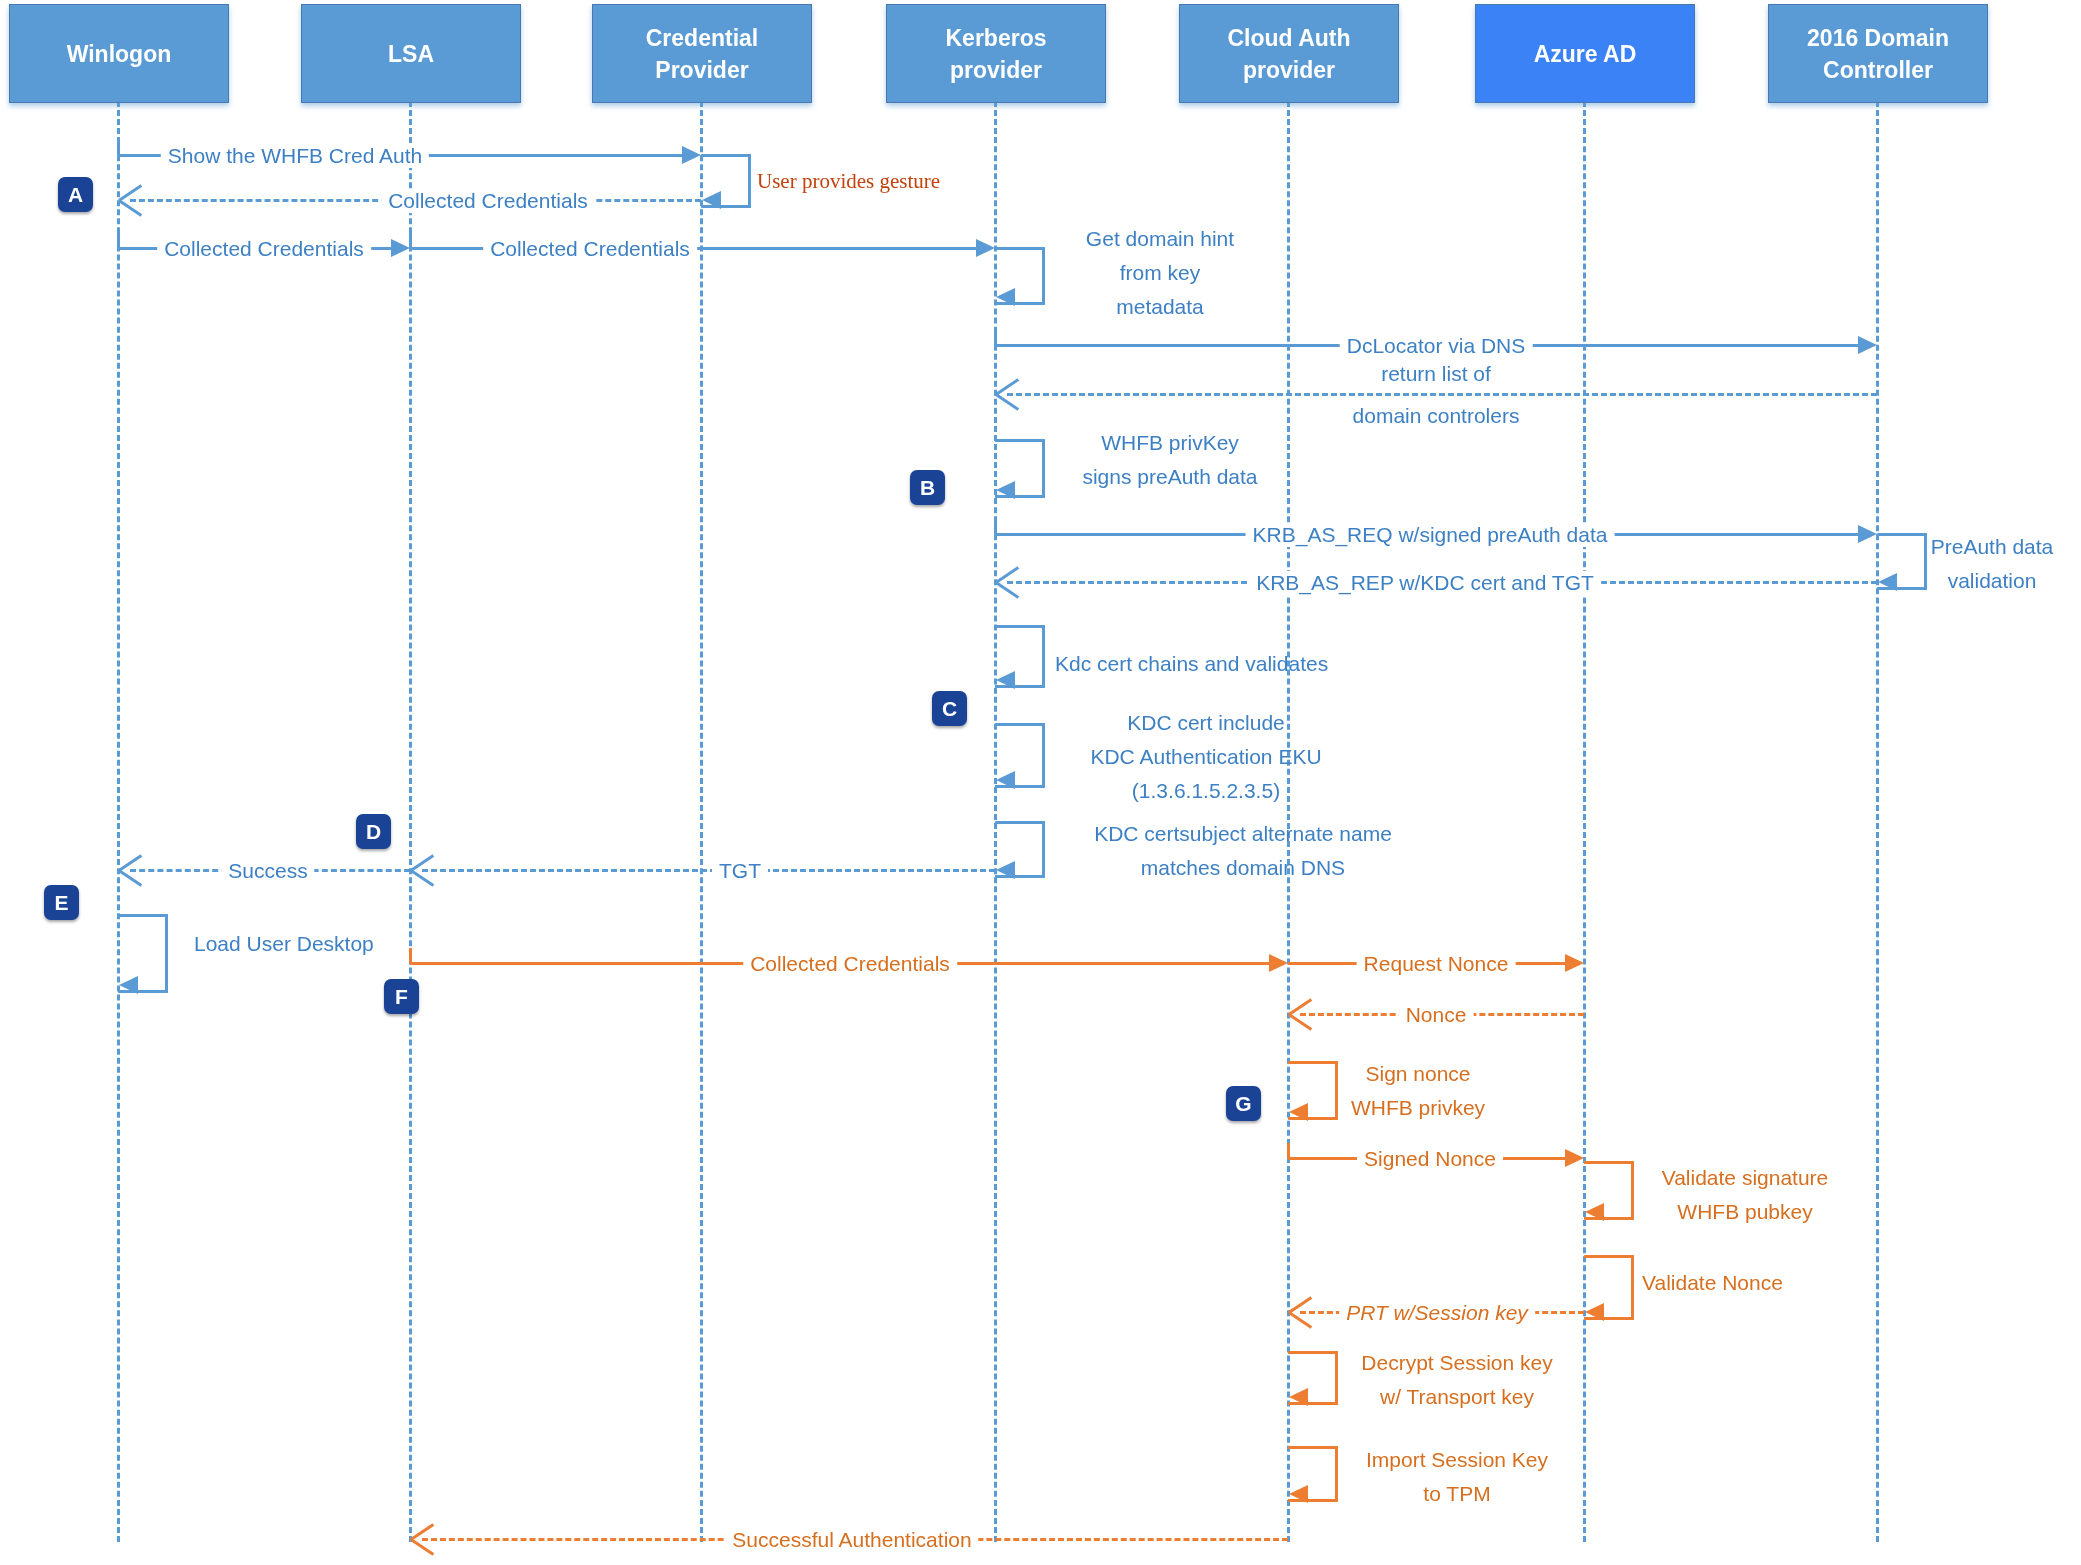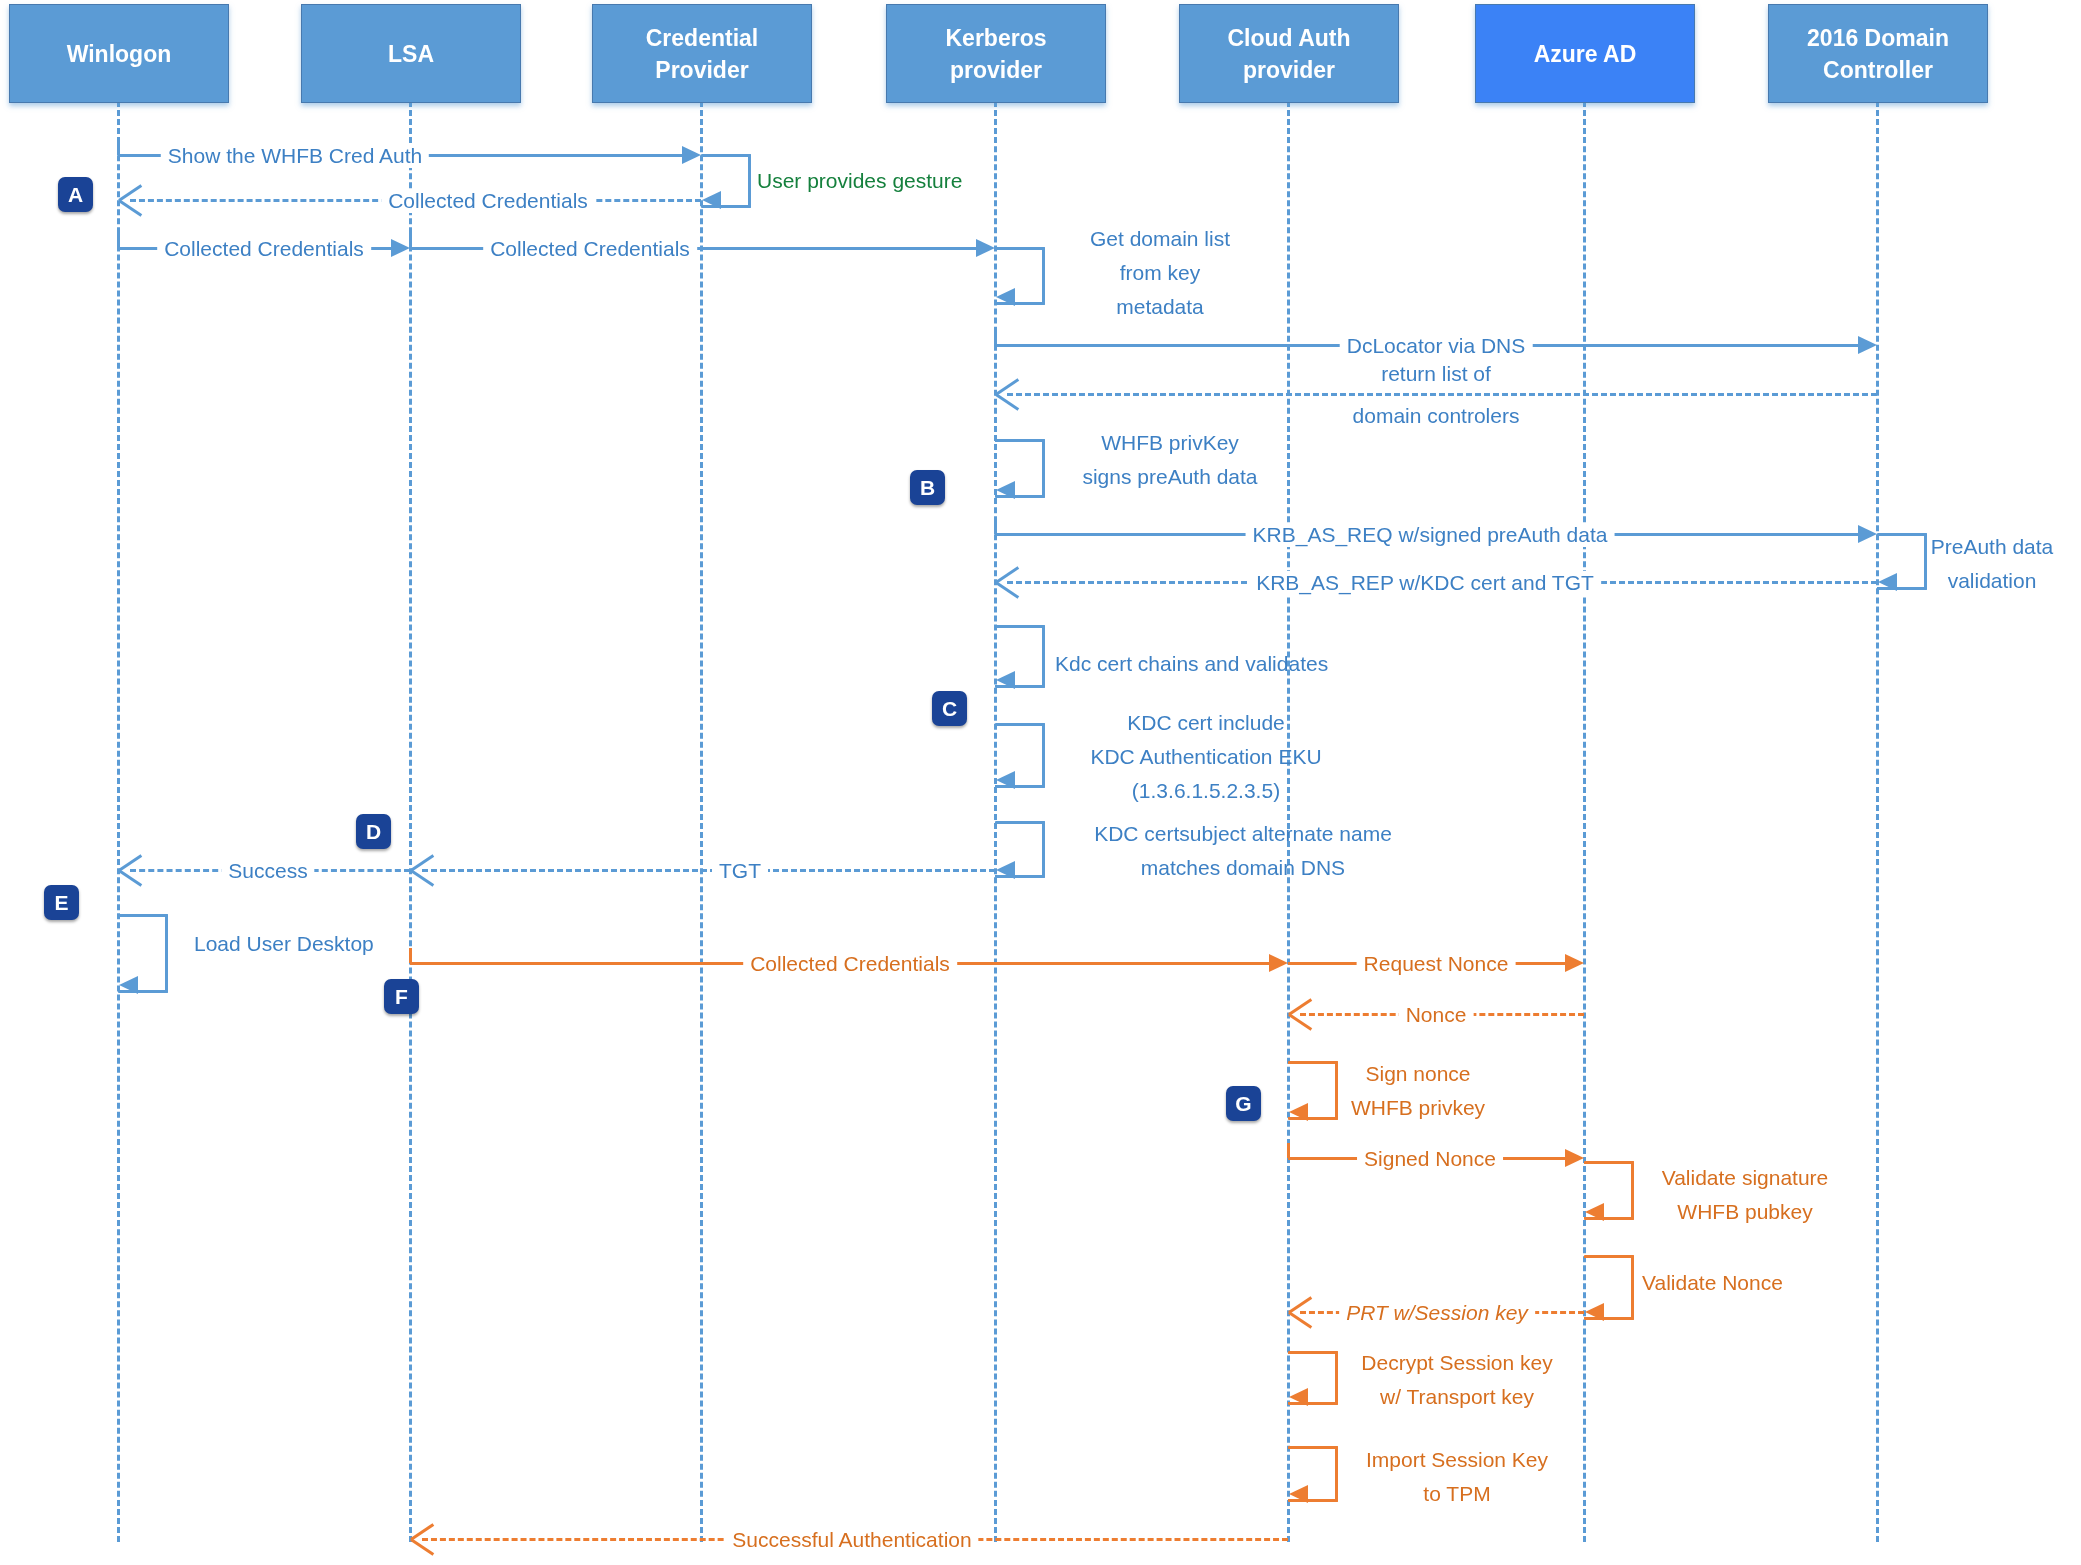--- a/index.html
+++ b/index.html
@@ -98,27 +98,27 @@
     <div class="msg-line-dashed" style="left: 1300px; top: 1310.5px; width: 284px; border-top-color: rgb(237, 125, 49);"></div>
     <div class="chev" style="left: 1289px; top: 1310.5px; background: rgb(237, 125, 49); transform: rotate(34deg);"></div>
     <div class="chev" style="left: 1289px; top: 1310.5px; background: rgb(237, 125, 49); transform: rotate(-34deg);"></div>
     <div class="msg-label" style="left: 1437px; top: 1313px; color: rgb(215, 111, 31); font-style: italic;">PRT w/Session key</div>
     <div class="msg-line-dashed" style="left: 422px; top: 1537.5px; width: 866px; border-top-color: rgb(237, 125, 49);"></div>
     <div class="chev" style="left: 411px; top: 1537.5px; background: rgb(237, 125, 49); transform: rotate(34deg);"></div>
     <div class="chev" style="left: 411px; top: 1537.5px; background: rgb(237, 125, 49); transform: rotate(-34deg);"></div>
     <div class="msg-label" style="left: 852px; top: 1540px; color: rgb(215, 111, 31);">Successful Authentication</div>
     <div class="bracket" style="left: 701px; top: 153.5px; width: 47px; height: 48px; border-color: rgb(91, 155, 213);"></div>
     <div class="head-l" style="left: 702px; top: 191px; border-right: 19px solid rgb(91, 155, 213);"></div>
-    <div class="sc-label left" style="left: 757px; top: 181px; color: #15803d;">
+    <div class="sc-label left" style="left: 757px; top: 181px; color: #c2410c; font-family: Liberation Serif, serif;">
       <div>User provides gesture</div>
     </div>
     <div class="bracket" style="left: 995px; top: 246.5px; width: 47px; height: 52px; border-color: rgb(91, 155, 213);"></div>
     <div class="head-l" style="left: 996px; top: 288px; border-right: 19px solid rgb(91, 155, 213);"></div>
     <div class="sc-label center" style="left: 1160px; top: 273px; color: rgb(61, 128, 196);">
-      <div>Get domain list</div>
+      <div>Get domain hint</div>
       <div>from key</div>
       <div>metadata</div>
     </div>
     <div class="bracket" style="left: 995px; top: 438.5px; width: 47px; height: 53px; border-color: rgb(91, 155, 213);"></div>
     <div class="head-l" style="left: 996px; top: 481px; border-right: 19px solid rgb(91, 155, 213);"></div>
     <div class="sc-label center" style="left: 1170px; top: 460px; color: rgb(61, 128, 196);">
       <div>WHFB privKey</div>
       <div>signs preAuth data</div>
     </div>
     <div class="bracket" style="left: 1877px; top: 532.5px; width: 47px; height: 51px; border-color: rgb(91, 155, 213);"></div>

